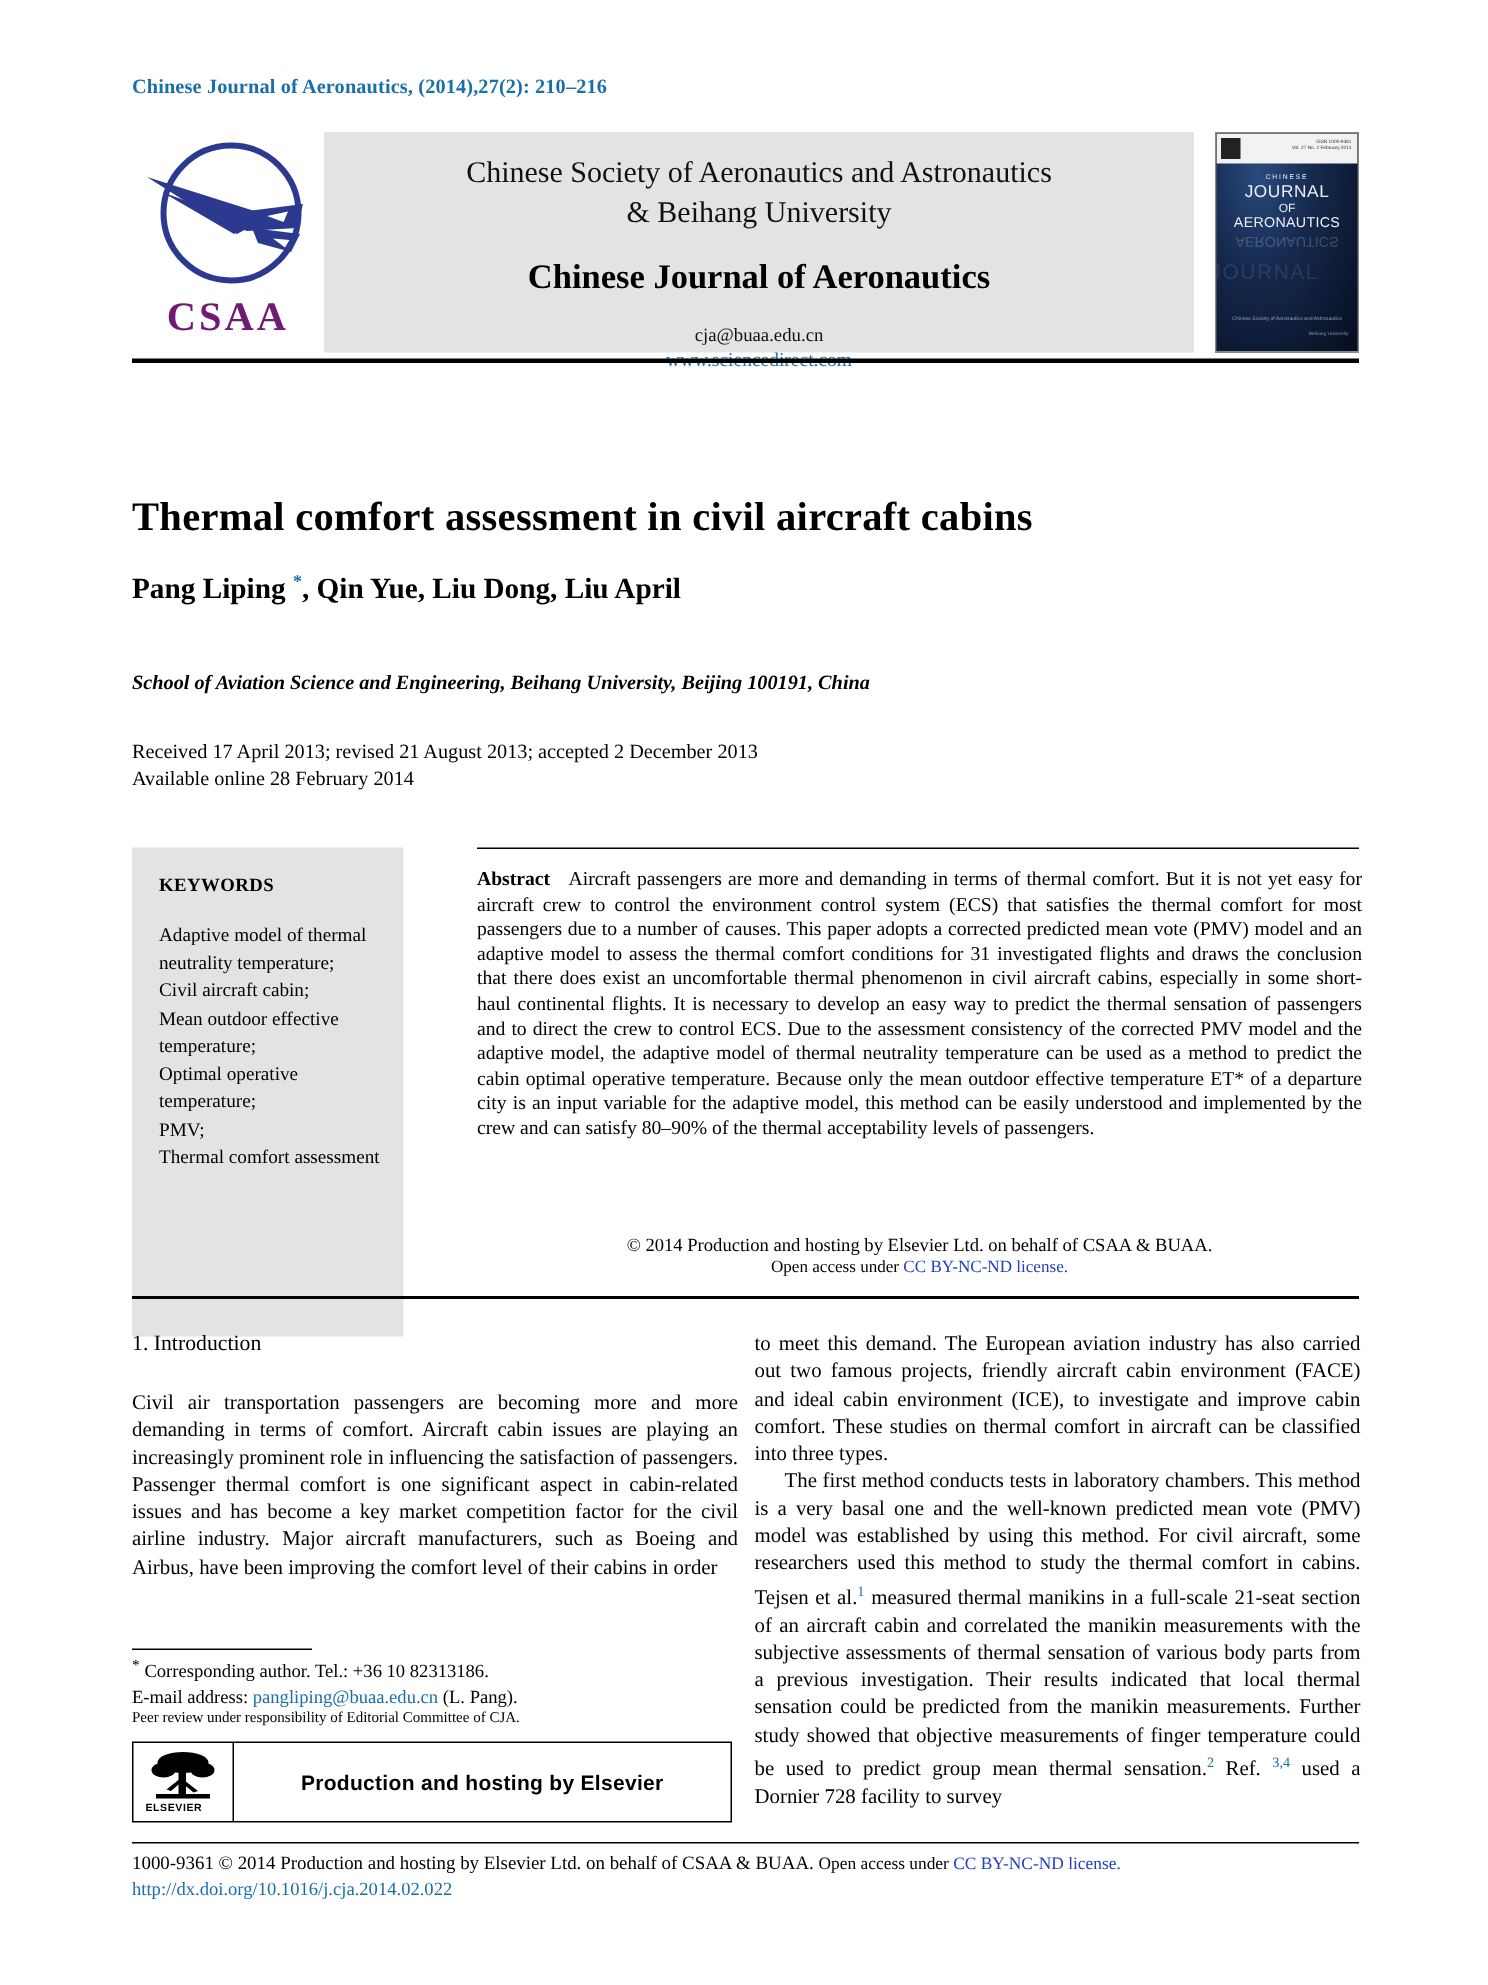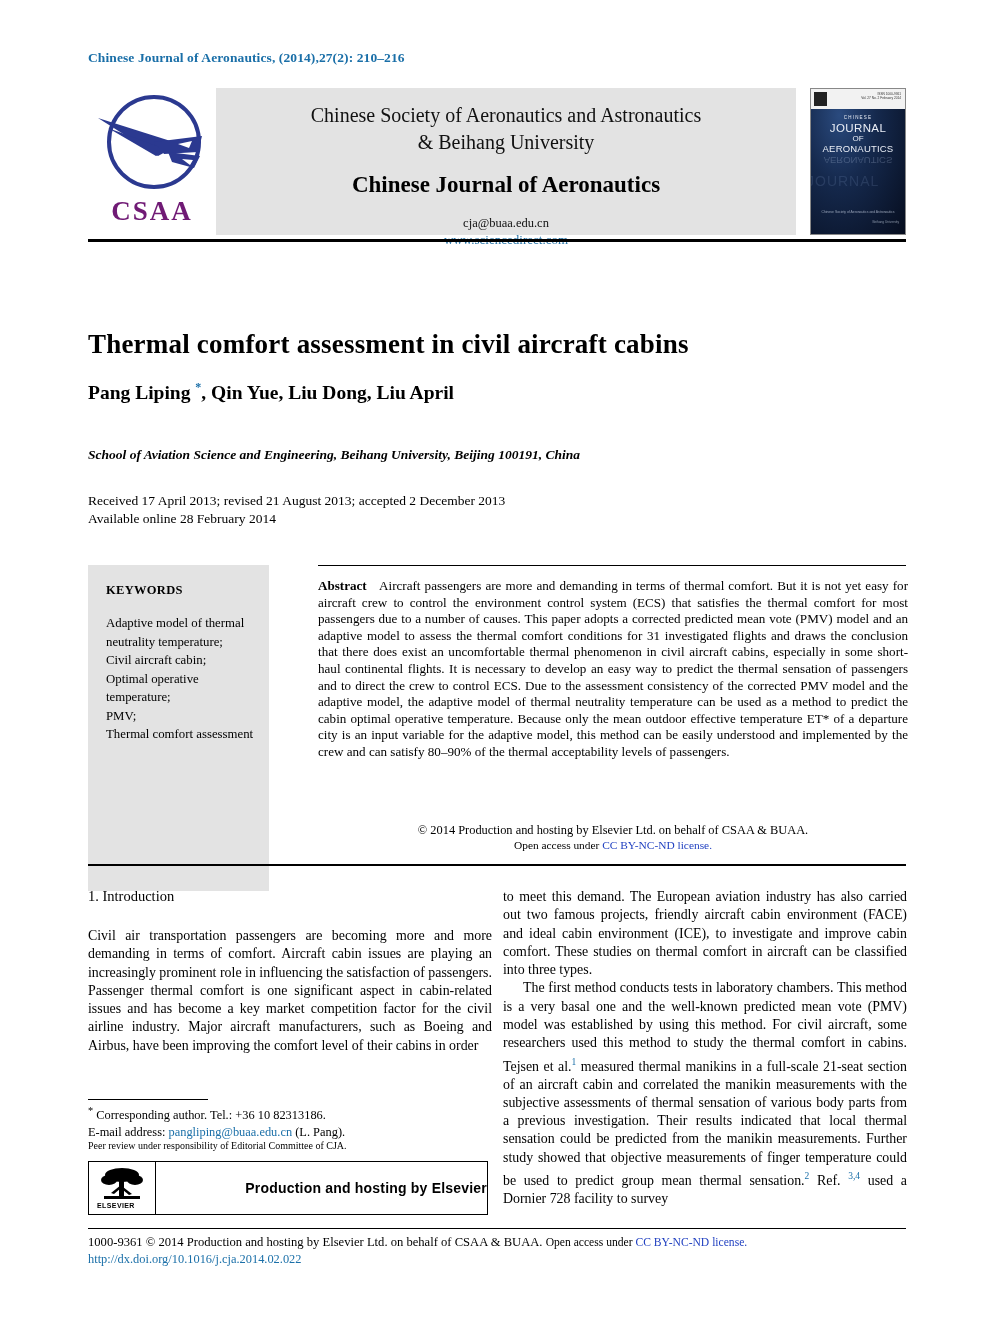--- a/index.html
+++ b/index.html
@@ -375,21 +375,21 @@
     position: absolute;
     left: 8px; bottom: 5px;
     font-family: "Liberation Sans", sans-serif;
     font-weight: bold;
     font-size: 7px;
     letter-spacing: 0.4px;
     color: #000;
   }
   .els-text {
     flex: 1 1 auto;
-    text-align: right;
+    text-align: center;
     font-family: "Liberation Sans", sans-serif;
     font-weight: bold;
     font-size: 14px;
     letter-spacing: 0.2px;
     color: #000;
   }
 
   
   .foot-rule {
     position: absolute;
@@ -477,20 +477,21 @@
   <div class="dates">
     <div>Received 17 April 2013; revised 21 August 2013; accepted 2 December 2013</div>
     <div>Available online 28 February 2014</div>
   </div>
 
   <div class="kw-box">
     <div class="kw-title">KEYWORDS</div>
     <div class="kw-list">
       <div>Adaptive model of thermal neutrality temperature;</div>
       <div>Civil aircraft cabin;</div>
+      <div>Mean outdoor effective temperature;</div>
       <div>Optimal operative temperature;</div>
       <div>PMV;</div>
       <div>Thermal comfort assessment</div>
     </div>
   </div>
 
   <div class="abs-rule-top"></div>
   <div class="abstract">
     <b>Abstract</b>&nbsp;&nbsp;&nbsp;<span>Aircraft passengers are more and demanding in terms of thermal comfort. But it is not yet easy for aircraft crew to control the environment control system (ECS) that satisfies the thermal comfort for most passengers due to a number of causes. This paper adopts a corrected predicted mean vote (PMV) model and an adaptive model to assess the thermal comfort conditions for 31 investigated flights and draws the conclusion that there does exist an uncomfortable thermal phenomenon in civil aircraft cabins, especially in some short-haul continental flights. It is necessary to develop an easy way to predict the thermal sensation of passengers and to direct the crew to control ECS. Due to the assessment consistency of the corrected PMV model and the adaptive model, the adaptive model of thermal neutrality temperature can be used as a method to predict the cabin optimal operative temperature. Because only the mean outdoor effective temperature ET* of a departure city is an input variable for the adaptive model, this method can be easily understood and implemented by the crew and can satisfy 80–90% of the thermal acceptability levels of passengers.</span>
   </div>

